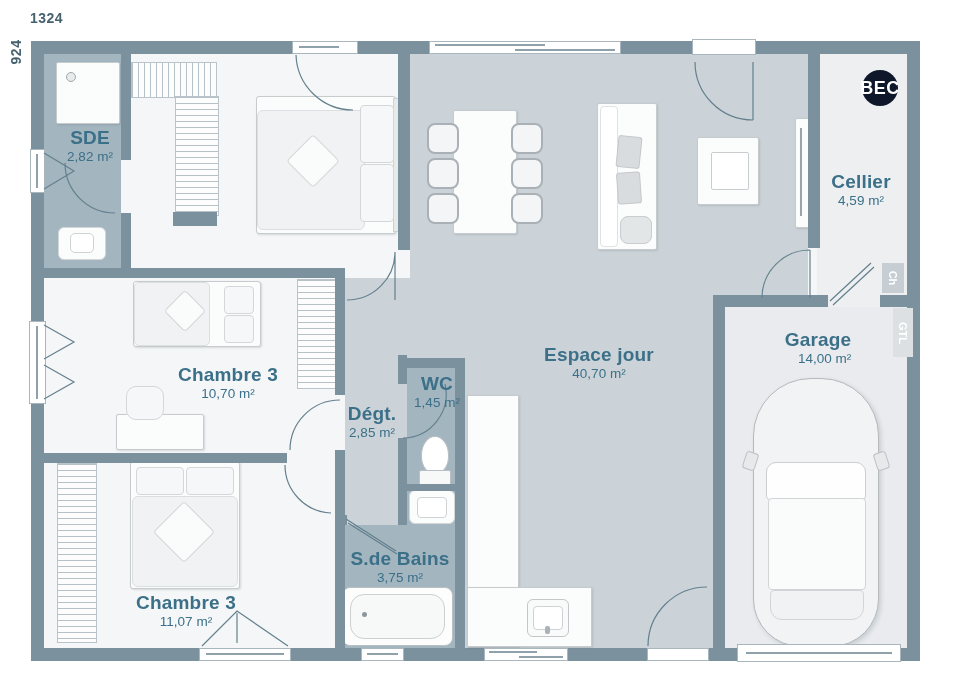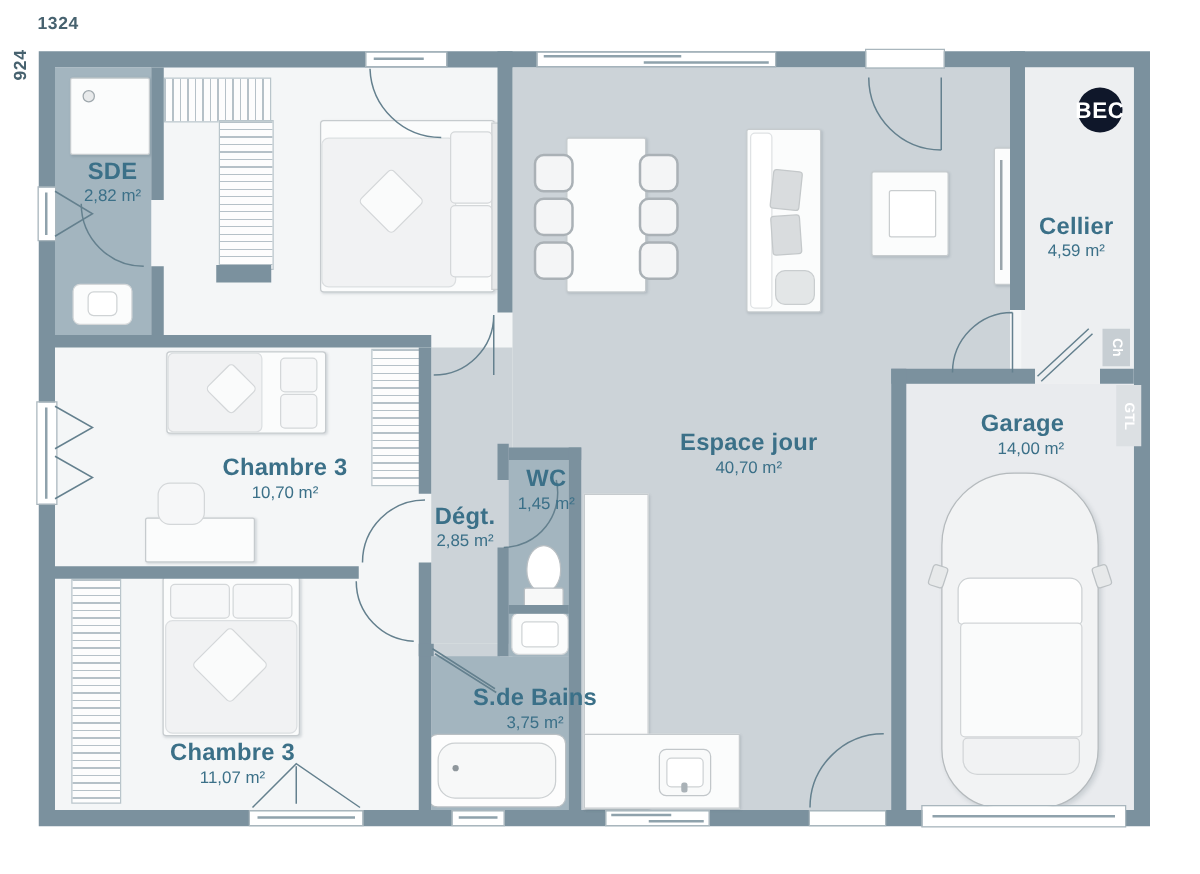--- a/index.html
+++ b/index.html
@@ -199,21 +199,21 @@
     <div class="rarea">11,07 m²</div>
   </div>
   <div class="room-label" style="left:372px;top:403px;">
     <div class="rname">Dégt.</div>
     <div class="rarea">2,85 m²</div>
   </div>
   <div class="room-label" style="left:437px;top:373px;">
     <div class="rname">WC</div>
     <div class="rarea">1,45 m²</div>
   </div>
-  <div class="room-label" style="left:400px;top:548px;margin-left:28px;">
+  <div class="room-label" style="left:400px;top:548px;">
     <div class="rname">S.de Bains</div>
     <div class="rarea">3,75 m²</div>
   </div>
   <div class="room-label" style="left:599px;top:344px;">
     <div class="rname">Espace jour</div>
     <div class="rarea">40,70 m²</div>
   </div>
   <div class="room-label" style="left:861px;top:171px;">
     <div class="rname">Cellier</div>
     <div class="rarea">4,59 m²</div>

